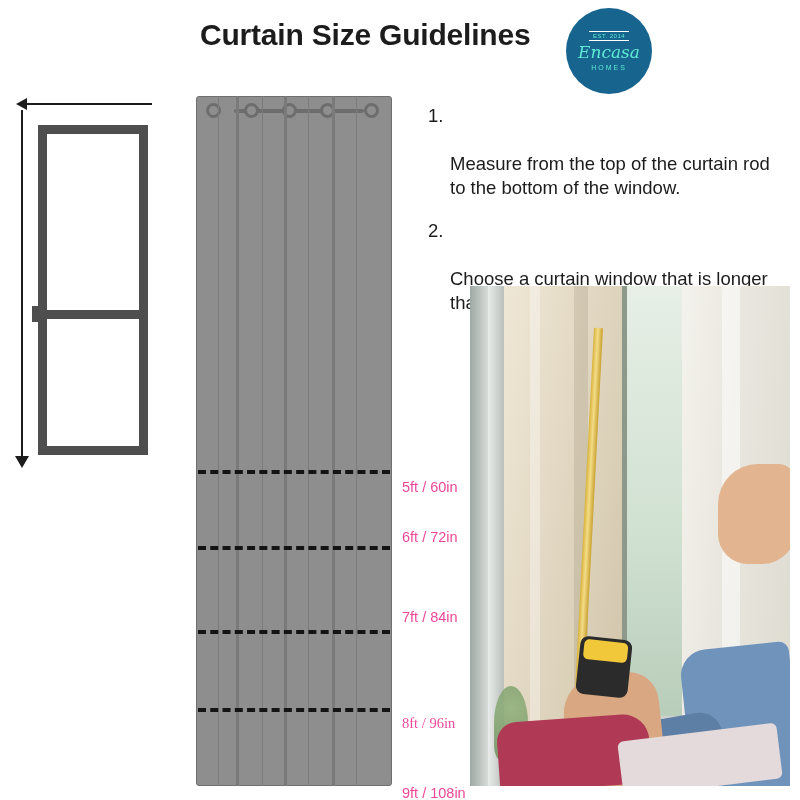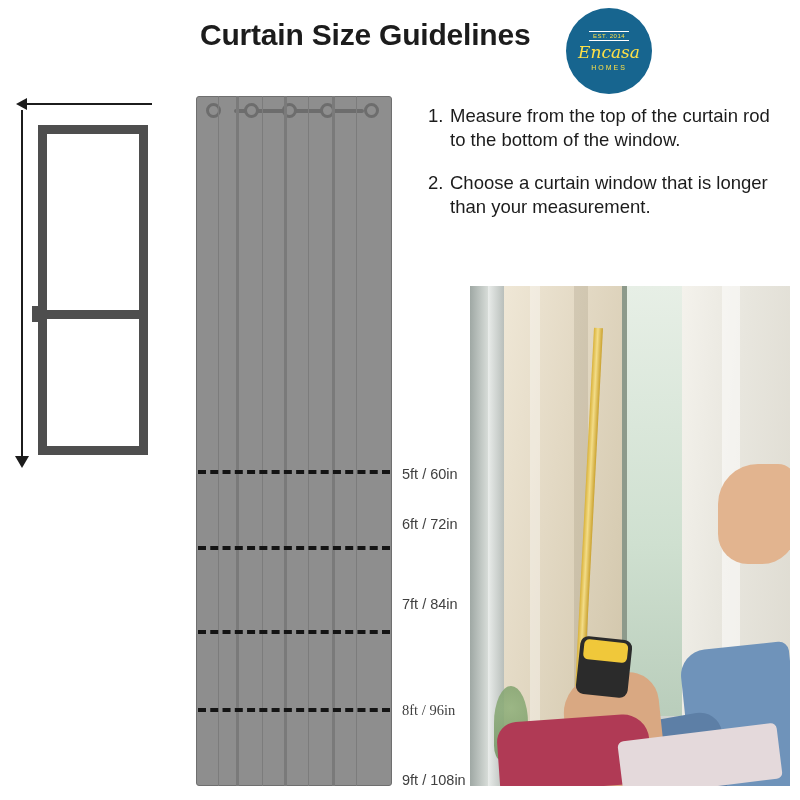--- a/index.html
+++ b/index.html
@@ -44,21 +44,21 @@
   #logo .badge {
     position: absolute;
     left: 0; top: 0;
     width: 86px; height: 86px;
     border-radius: 50%;
     background: #17658f;
     display: flex;
     flex-direction: column;
     align-items: center;
     justify-content: center;
-    color: #fde047;
+    color: #5eead4;
   }
   #logo .est {
     font-size: 6px;
     letter-spacing: 0.5px;
     border-top: 1px solid #ffffff;
     border-bottom: 1px solid #ffffff;
     padding: 1px 4px;
     margin-bottom: 3px;
   }
   #logo .brand {
@@ -201,22 +201,23 @@
     width: 192px;
     height: 0;
     border-top: 4px dashed #141414;
   }
 
   
   .len-label {
     position: absolute;
     left: 402px;
     font-size: 14.5px;
-    color: #404040;
+    color: #ec4899;
     white-space: nowrap;
+    margin-top: 13px;
   }
 
   
   #instructions {
     position: absolute;
     left: 428px;
     top: 104px;
     width: 352px;
     color: #1c1c1c;
   }
@@ -225,20 +226,21 @@
     font-size: 18.5px;
     line-height: 1.32;
     margin-bottom: 18px;
   }
   .instr .num {
     width: 22px;
     flex: 0 0 22px;
   }
   .instr .txt {
     flex: 1;
+    margin-top: 48px;
   }
 
   
   #photo {
     position: absolute;
     left: 470px;
     top: 286px;
     width: 320px;
     height: 500px;
     overflow: hidden;

